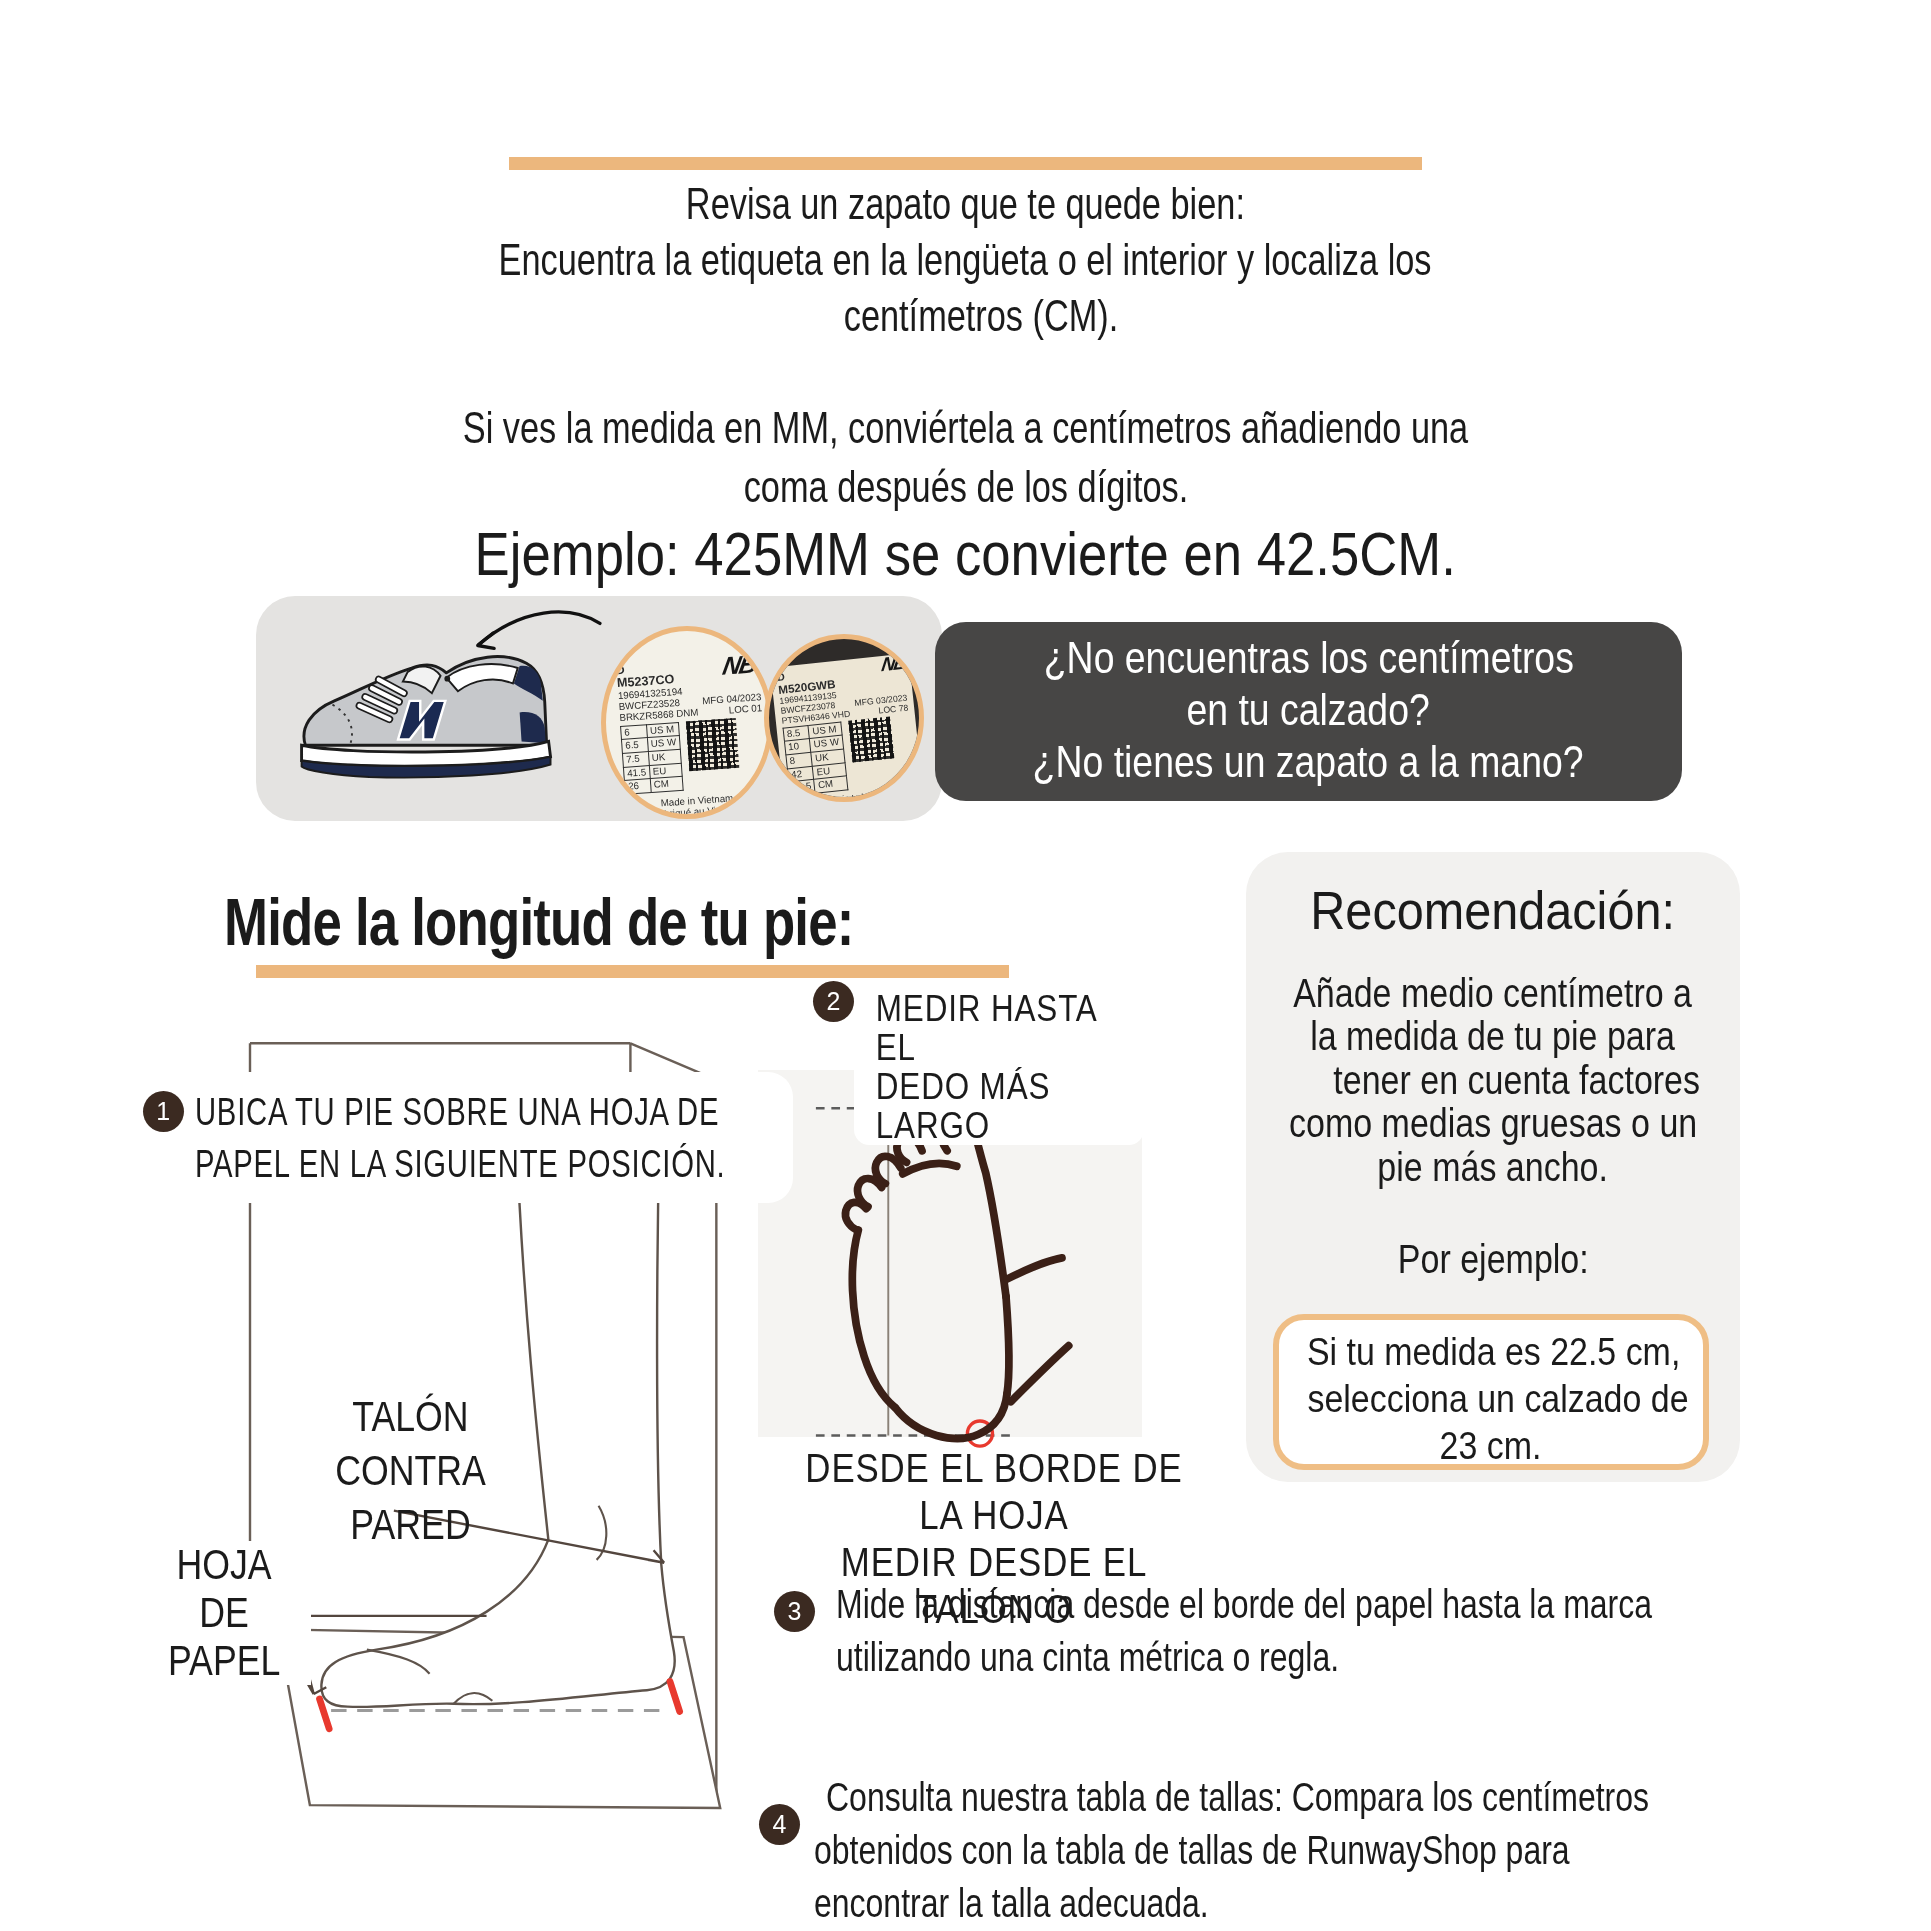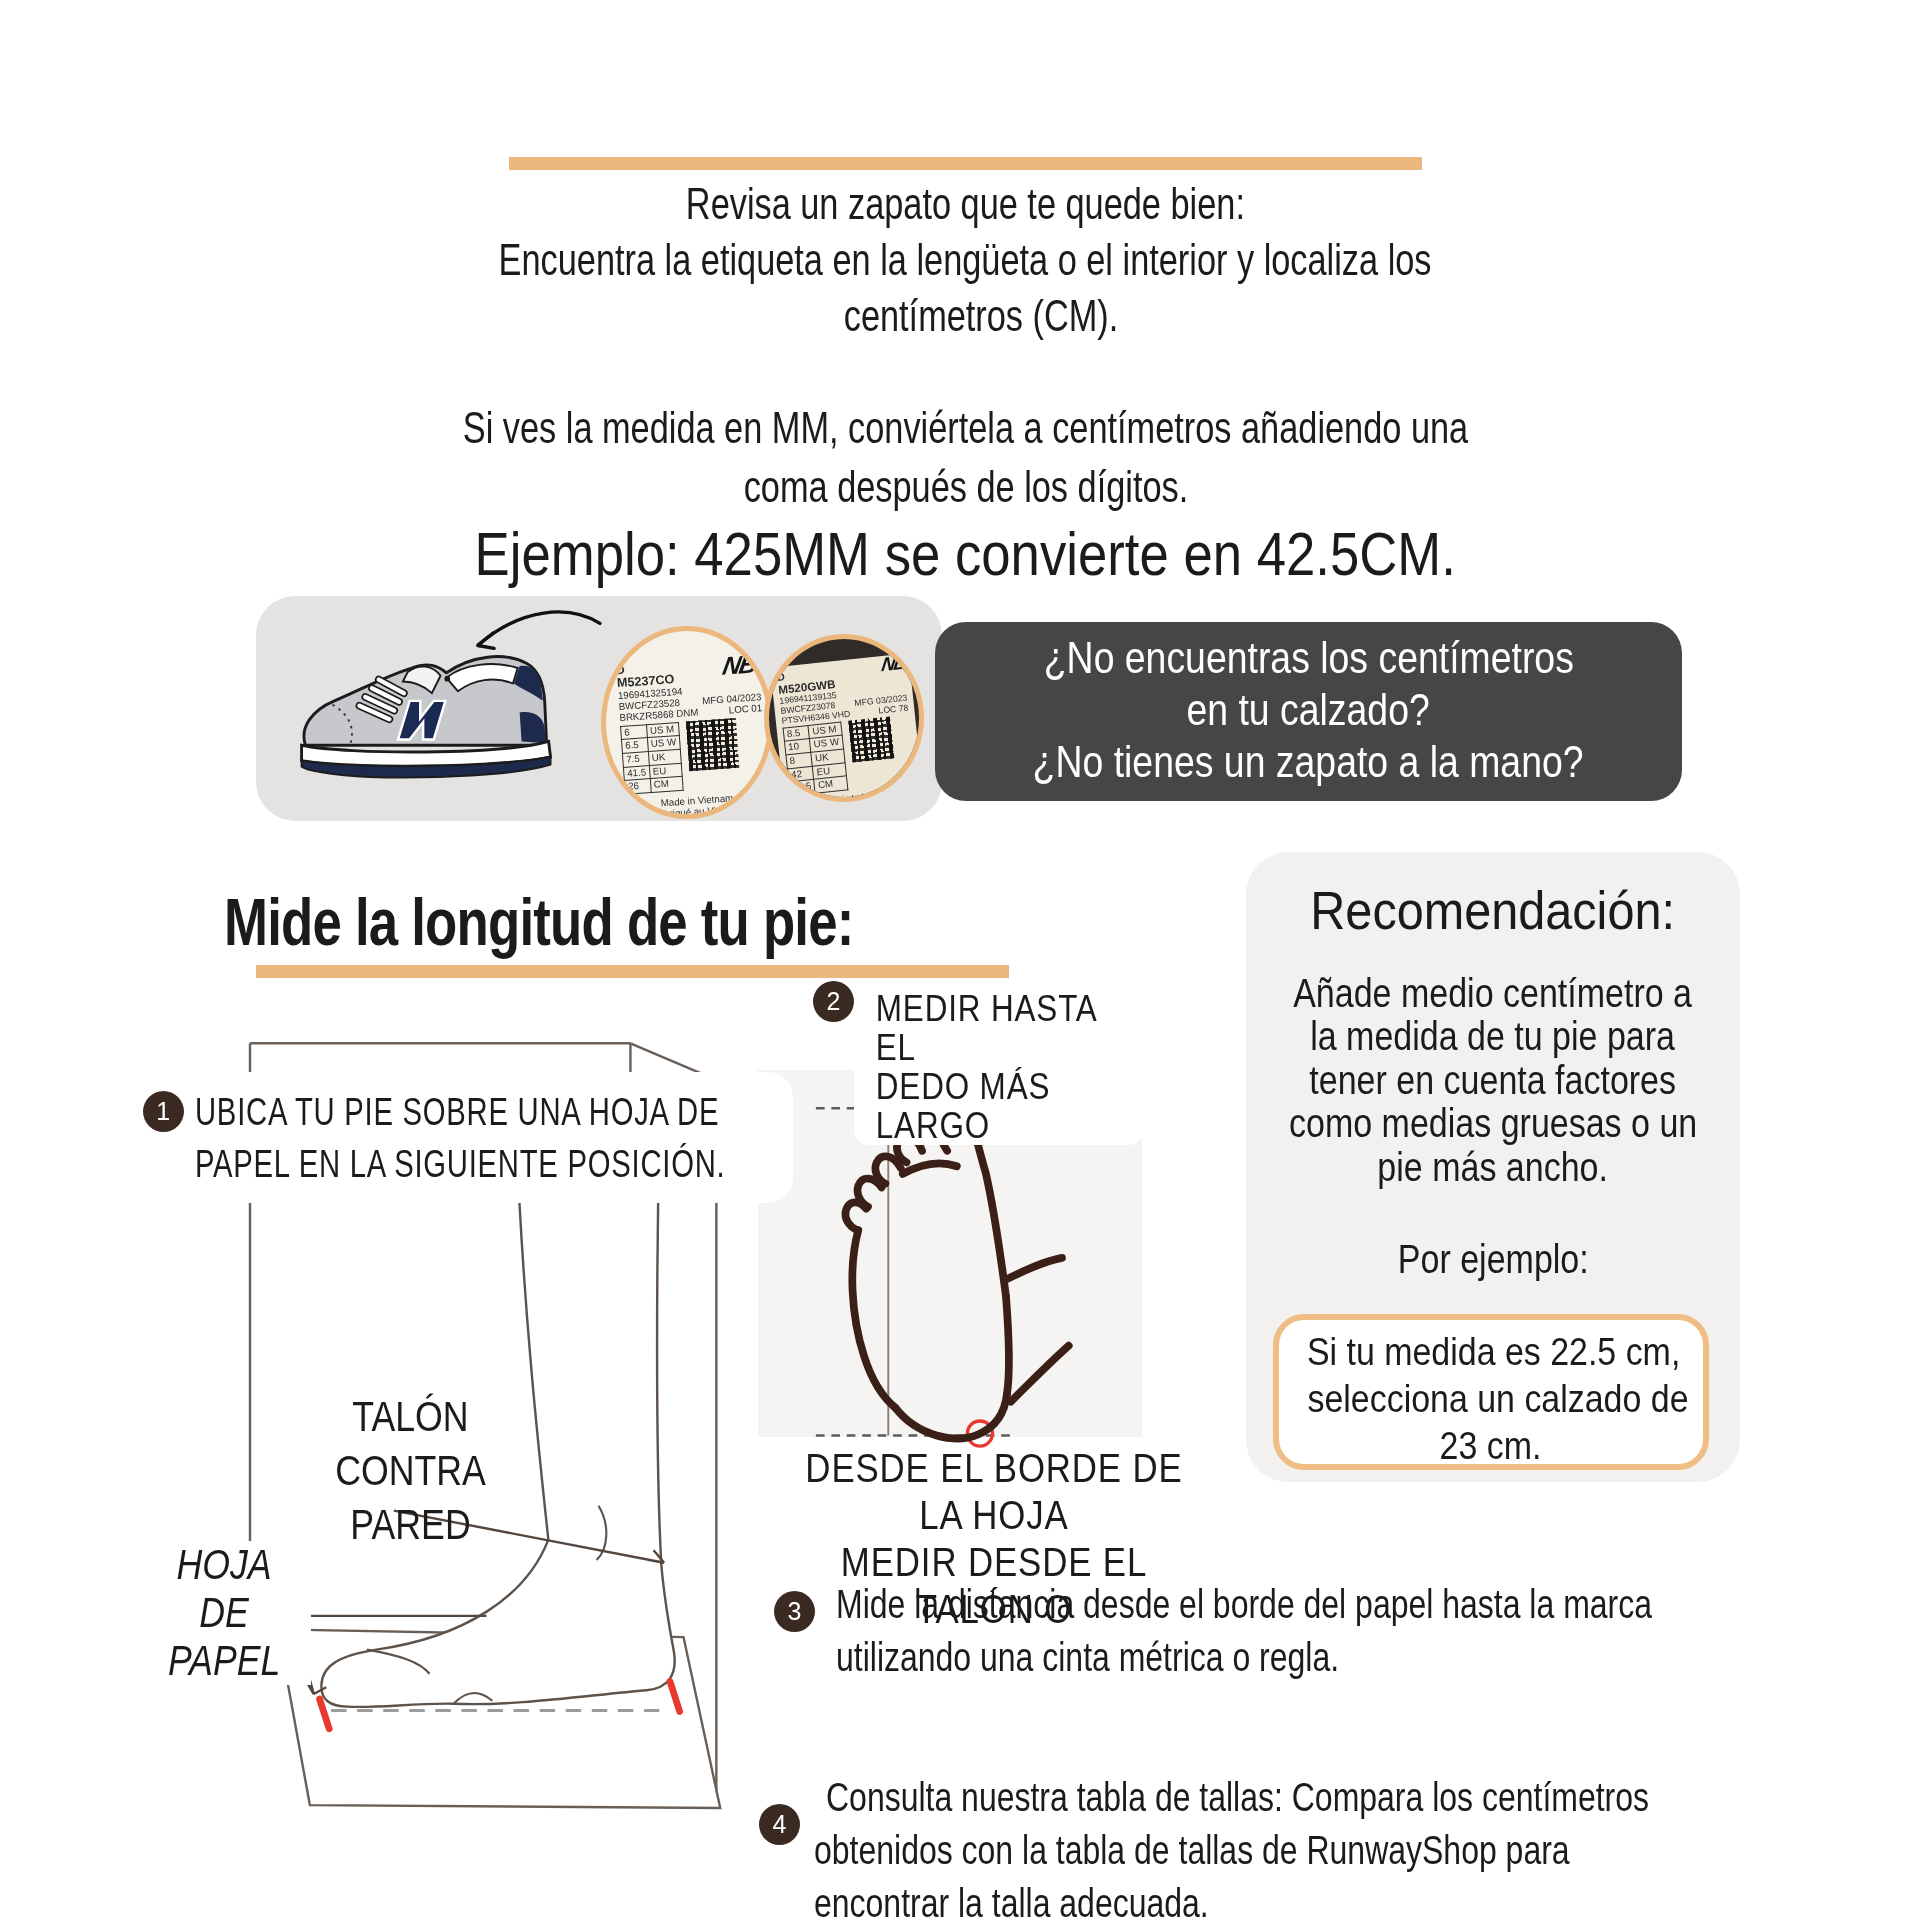--- a/index.html
+++ b/index.html
@@ -198,21 +198,21 @@
         <span>1</span>
       </div>
     <div class="ln geo"><span class="cxl" style="transform:scaleX(.75);">UBICA TU PIE SOBRE UNA HOJA DE</span></div>
     <div class="ln geo"><span class="cxl" style="transform:scaleX(.75);">PAPEL EN LA SIGUIENTE POSICIÓN.</span></div>
   </div>
 
   <div class="abs annot" style="left:285px;top:1390px;width:251px;z-index:2;">
     <div><span class="cxm">TALÓN</span></div>
     <div><span class="cxm">CONTRA PARED</span></div>
   </div>
-  <div class="abs annot" style="left:137px;top:1541px;width:174px;background:#fff;z-index:2;line-height:48px;font-style:italic;">
+  <div class="abs annot" style="left:137px;top:1541px;width:174px;background:#fff;z-index:2;line-height:48px;">
     <div><span class="cxm">HOJA DE</span></div>
     <div><span class="cxm">PAPEL</span></div>
   </div>
 
   <div class="badge" style="left:813px;top:981px;z-index:3;">
       <span>2</span>
     </div>
   <div class="abs geo" style="left:854px;top:989px;width:290px;text-align:left;font-size:37px;line-height:39px;z-index:3;background:#fff;border-radius:15.4px;">
     <div><span class="cxm">MEDIR HASTA EL</span></div>
     <div><span class="cxm">DEDO MÁS LARGO</span></div>
@@ -258,21 +258,21 @@
   <div class="abs steptxt" style="left:814px;top:1771px;">
     <div class="ln" style="margin-left:11.6px;"><span class="cxl">Consulta nuestra tabla de tallas: Compara los centímetros</span></div>
     <div class="ln"><span class="cxl">obtenidos con la tabla de tallas de RunwayShop para</span></div>
     <div class="ln"><span class="cxl">encontrar la talla adecuada.</span></div>
   </div>
 
   <div class="recpanel">
     <div class="hd"><span class="cxm" style="transform:scaleX(.9);">Recomendación:</span></div>
     <div class="bl" style="top:120px;"><span class="cxm">Añade medio centímetro a</span></div>
     <div class="bl" style="top:163px;"><span class="cxm">la medida de tu pie para</span></div>
-    <div class="bl" style="top:207px;"><span class="cxm">tener en cuenta factores</span></div>
+    <div class="bl" style="top:207px;padding-left:24px;"><span class="cxm">tener en cuenta factores</span></div>
     <div class="bl" style="top:250px;"><span class="cxm">como medias gruesas o un</span></div>
     <div class="bl" style="top:294px;"><span class="cxm">pie más ancho.</span></div>
     <div class="bl" style="top:386px;"><span class="cxm">Por ejemplo:</span></div>
     <div class="exbox">
       <div class="ln"><span class="cxm" style="transform:scaleX(.87);">Si tu medida es 22.5 cm,</span></div>
       <div class="ln"><span class="cxm" style="transform:scaleX(.87);">selecciona un calzado de</span></div>
       <div class="ln"><span class="cxm" style="transform:scaleX(.87);">23 cm.</span></div>
     </div>
   </div>
 

